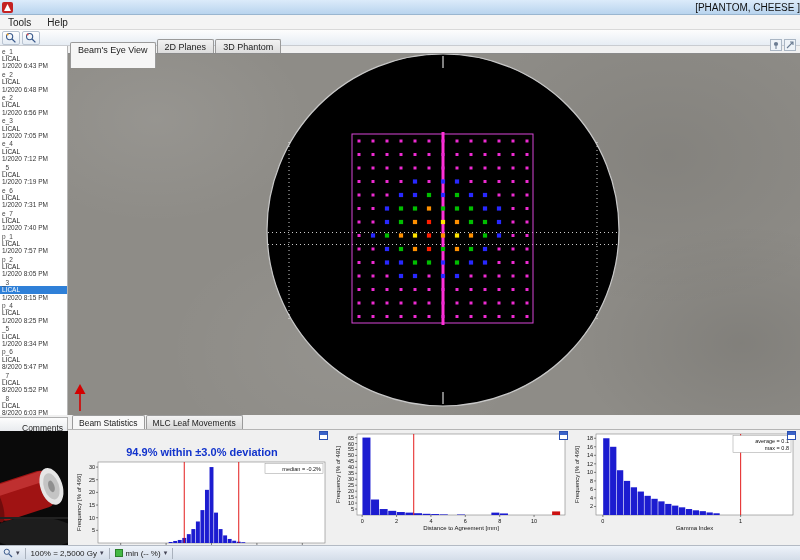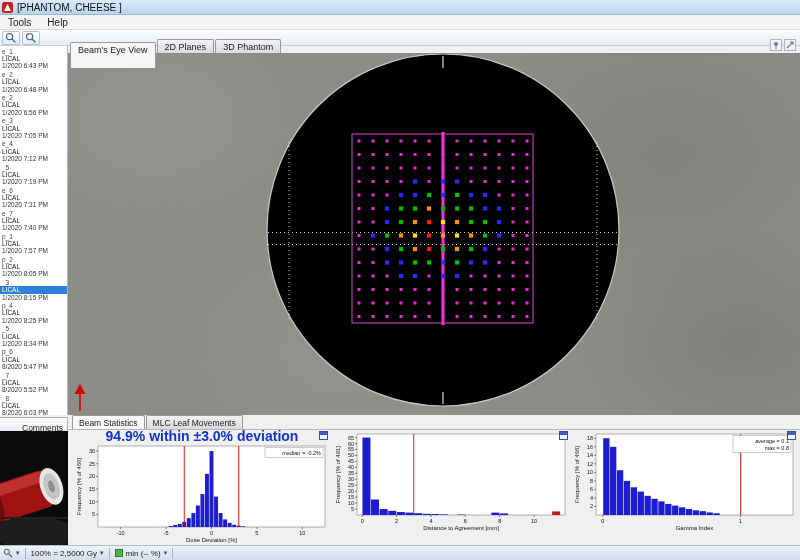--- a/index.html
+++ b/index.html
@@ -3,21 +3,21 @@
 <meta charset="utf-8">
 <style>
   *{margin:0;padding:0;box-sizing:border-box;}
   html,body{width:800px;height:560px;overflow:hidden;background:#f0f0f0;
     font-family:"Liberation Sans",sans-serif;position:relative;}
   .abs{position:absolute;}
 
   
   .titlebar{left:0;top:0;width:800px;height:15px;
     background:linear-gradient(#dcebfa,#b9d4ee);border-bottom:1px solid #9ab6d0;
-    display:flex;align-items:center;gap:4px;padding-left:2px;font-size:10px;color:#111;}
+    display:flex;align-items:center;gap:4px;padding-left:2px;font-size:10px;color:#111;justify-content:space-between;}
   .menubar{left:0;top:15px;width:800px;height:15px;background:#f4f4f4;
     border-bottom:1px solid #d9d9d9;display:flex;align-items:center;font-size:10px;color:#222;}
   .menu-item{padding:17px 8px;cursor:default;}
   .toolbar{left:0;top:30px;width:800px;height:16px;
     background:linear-gradient(#fdfdfd,#e7edf4);border-bottom:1px solid #c9ccd1;
     display:flex;align-items:center;gap:2px;padding-left:2px;}
   .tool-btn{width:18px;height:14px;border:1px solid #b9c4d2;border-radius:2px;
     background:linear-gradient(#ffffff,#e3ebf4);display:flex;align-items:center;justify-content:center;}
 
   
@@ -44,22 +44,22 @@
       radial-gradient(ellipse 260px 180px at 38% 82%, rgba(255,255,255,0.06), transparent 70%),
       radial-gradient(ellipse 240px 170px at 92% 80%, rgba(0,0,0,0.09), transparent 70%);}
 
   
   .bottom-tabs{left:72px;top:415px;height:14px;display:flex;align-items:flex-end;z-index:3;}
   .btab{font-size:8.5px;color:#222;padding:2px 6px 1px 6px;border:1px solid #9a9a9a;border-bottom:none;
     background:linear-gradient(#f2f2f2,#dadada);margin-right:1px;border-radius:2px 2px 0 0;margin-top:16px;}
   .btab.active{background:#f8f8f8;}
   .panel-split{left:68px;top:429px;width:732px;height:1px;background:#b5b5b5;}
   .chart{background:#f0f0f0;}
-  .chart-title{height:12px;font-size:14px;font-weight:bold;color:#1133cc;text-align:center;line-height:12px;
-    white-space:nowrap;overflow:hidden;}
+  .chart-title{height:12px;font-size:11px;font-weight:bold;color:#1133cc;text-align:center;line-height:12px;
+    white-space:nowrap;overflow:hidden;margin-top:16px;}
   .chart-max{position:absolute;right:2px;top:1px;width:9px;height:9px;border:1px solid #2a4fb0;background:#ffffff;}
   .chart-max::before{content:"";display:block;height:3px;background:#3a62c8;}
   .chart-plot{width:100%;height:101px;}
 
   
   .comments-tab{left:0;top:417px;width:68px;height:20px;background:linear-gradient(#fdfdfd,#dfe3e8);
     border-top:1px solid #b0b0b0;border-right:1px solid #b0b0b0;display:flex;align-items:center;
     gap:19px;padding-left:3px;font-size:8.5px;color:#222;}
   .phantom-photo{left:0;top:431px;width:68px;height:114px;background:#0a0a0a;border-right:1px solid #b0b0b0;}
 

